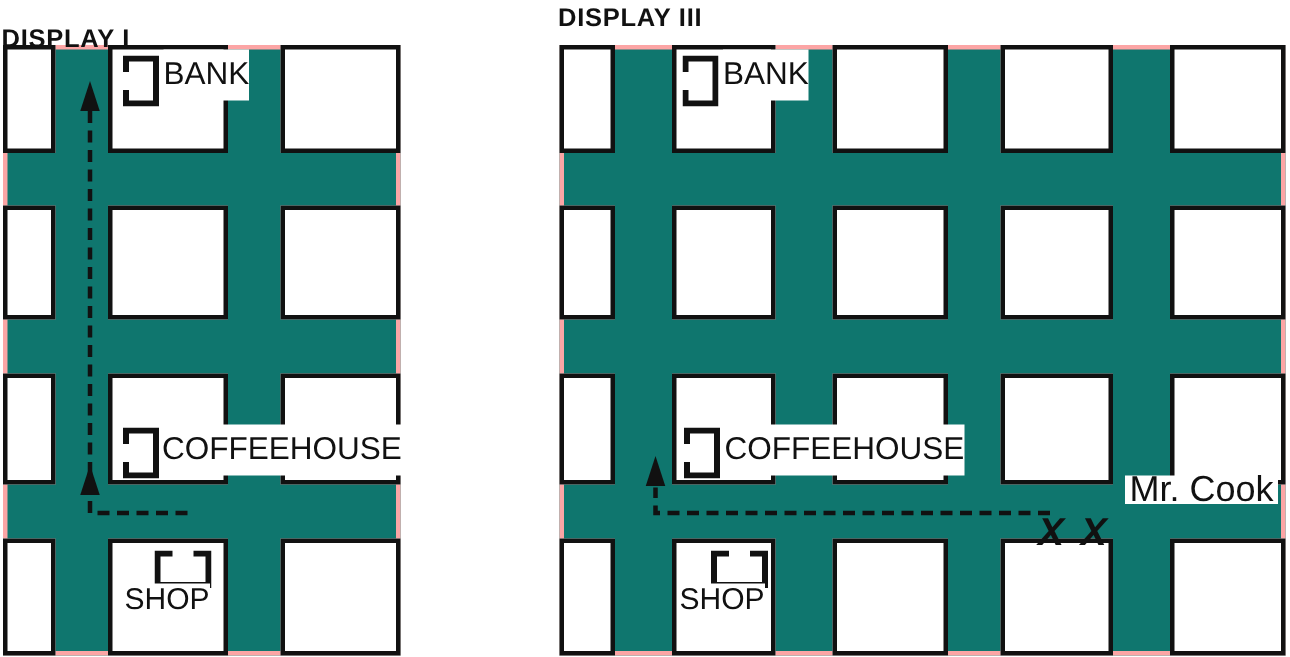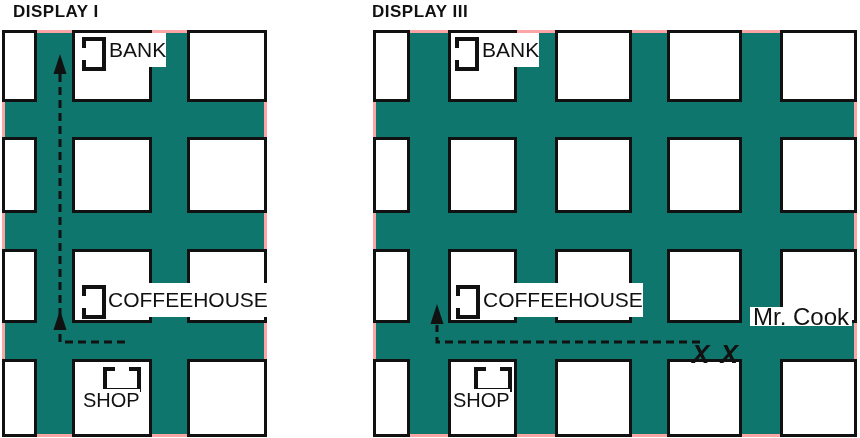--- a/index.html
+++ b/index.html
@@ -31,21 +31,21 @@
   .names{
     position:absolute;z-index:3;font-size:24px;line-height:19px;background:#fff;
     padding:0 3px;white-space:nowrap;
   }
 </style>
 </head>
 <body>
 
 <div class="stage">
 
-  <div class="fig-title" style="left:1px;top:2px;padding-left:12px;">DISPLAY I</div>
+  <div class="fig-title" style="left:1px;top:16px;">DISPLAY I</div>
   <div class="fig-title" style="left:372px;top:2px;">DISPLAY III</div>
 
   <div class="map" style="left:2px;top:30px;width:265px;height:407px;">
 
     <div class="blk" style="left:-3px;top:-3px;width:35px;height:72px;"></div>
     <div class="blk" style="left:-3px;top:104px;width:35px;height:76px;"></div>
     <div class="blk" style="left:-3px;top:216px;width:35px;height:74px;"></div>
     <div class="blk" style="left:-3px;bottom:-3px;width:35px;height:78px;"></div>
 
     <div class="blk" style="left:67px;top:-3px;width:80px;height:72px;"></div>
@@ -121,18 +121,18 @@
       <path d="M2 11 V2 H22 V32 H2 V23" fill="none" stroke="#111" stroke-width="4"></path>
     </svg>
     <div class="lbl" style="left:107px;top:250px;">COFFEEHOUSE</div>
 
     <svg class="bicon" style="left:98px;top:334px;" width="38" height="25" viewBox="0 0 38 25">
       <path d="M12 2 H2 V23 H36 V2 H26" fill="none" stroke="#111" stroke-width="4"></path>
     </svg>
     <div class="lbl-free" style="left:77px;top:356px;">SHOP</div>
 
     <div class="xmarks" style="left:316px;top:306px;">X X</div>
-    <div class="names" style="left:374px;top:274px;">
+    <div class="names" style="left:374px;top:284px;">
       <div>Mr. Cook</div>
     </div>
   </div>
 
 </div>
 
 </body></html>

